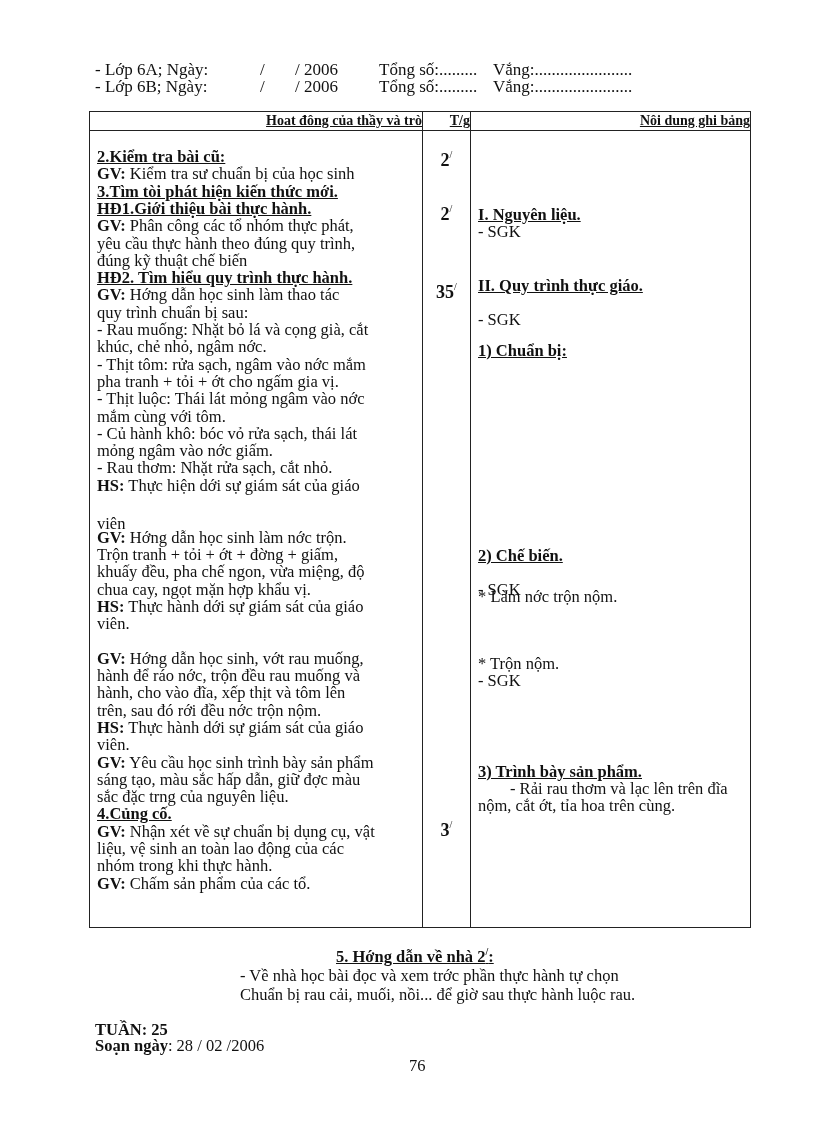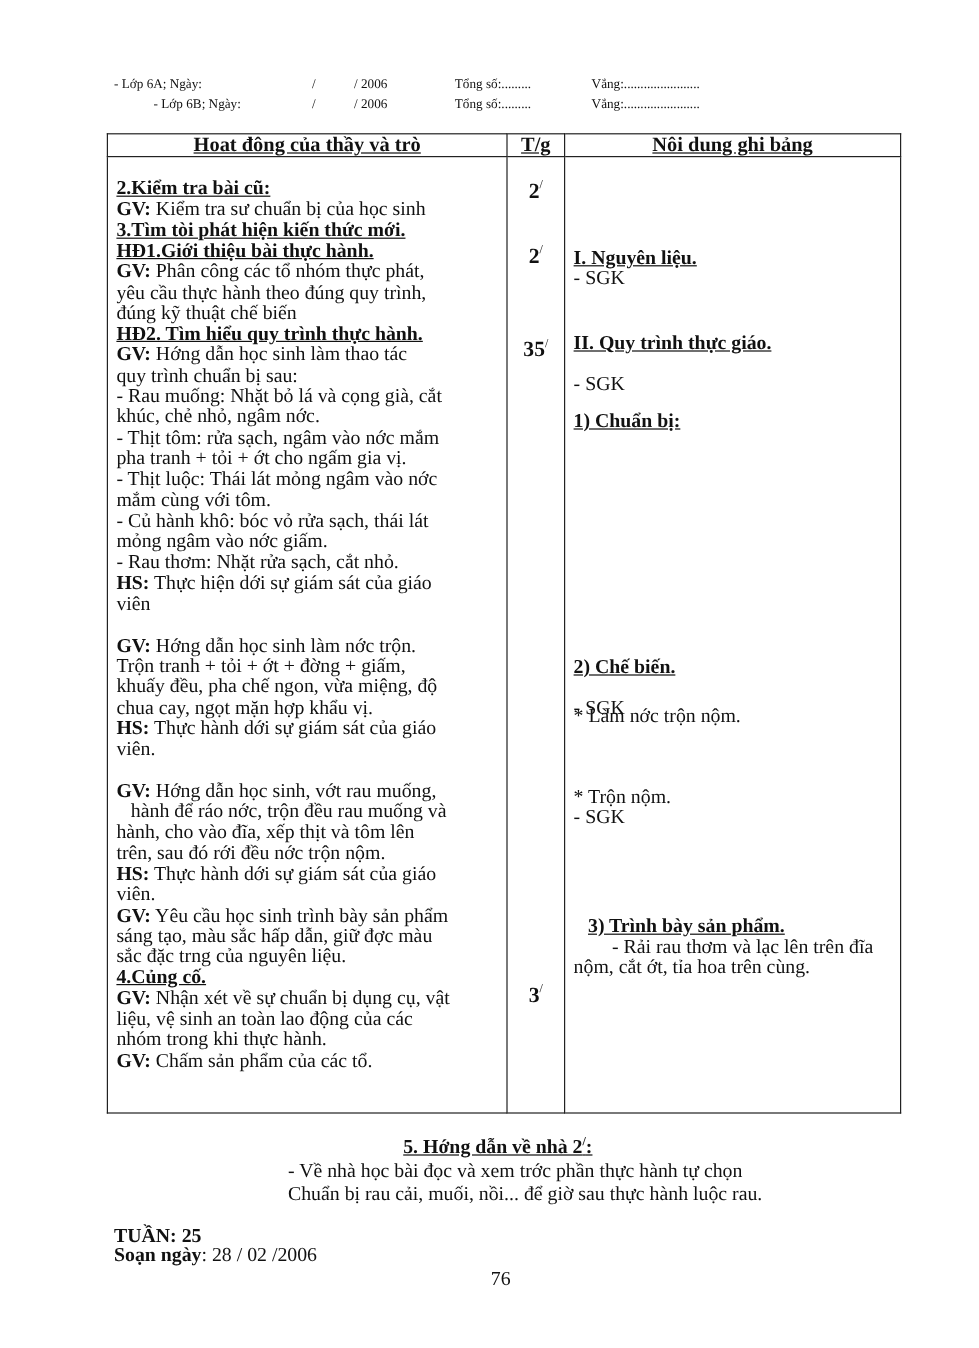--- a/index.html
+++ b/index.html
@@ -1,25 +1,25 @@
 <!DOCTYPE html>
 <html><head>
 <meta charset="utf-8">
 <style>
   html, body { margin:0; padding:0; background:#ffffff; }
   body { width:816px; height:1123px; position:relative; overflow:hidden;
          font-family:"Liberation Serif", "DejaVu Serif", serif; color:#111; }
   .abs { position:absolute; white-space:nowrap; }
-  .hdr-line { font-size:11px; line-height:16px; }
+  .hdr-line { font-size:17px; line-height:16px; }
   .hdr-line span { position:absolute; top:0; }
   table.plan { position:absolute; left:89px; top:111px; width:658px; height:816px;
                border-collapse:collapse; table-layout:fixed; }
   table.plan td, table.plan th { border:1.3px solid #222; padding:0; vertical-align:top; }
-  table.plan th { height:18px; font-size:17px; font-weight:bold; text-decoration:underline;
-                  text-align:center; line-height:18px; }
+  table.plan th { height:18px; font-size:14px; font-weight:bold; text-decoration:underline;
+                  text-align:right; line-height:18px; }
   .col1 { width:332px; }
   .col2 { width:47px; }
   .col3 { width:279px; }
   .cell { position:relative; height:796px; }
   .ln { position:absolute; left:7px; font-size:16.5px; line-height:17px; white-space:nowrap; }
   .b { font-weight:bold; }
   .u { text-decoration:underline; }
   .tg { position:absolute; left:0; width:47px; text-align:center; font-size:18px; font-weight:bold; }
   .tg sup { font-size:10px; font-weight:normal; vertical-align:8px; }
   .foot { font-size:16.5px; line-height:19px; }
@@ -28,21 +28,21 @@
 <body>
 
 <div class="abs hdr-line" style="left:95px; top:62px; width:560px; height:18px;">
   <span style="left:0;">- Lớp 6A; Ngày:</span>
   <span style="left:165px;">/</span>
   <span style="left:200px;">/ 2006</span>
   <span style="left:284px;">Tổng số:.........</span>
   <span style="left:398px;">Vắng:.......................</span>
 </div>
 <div class="abs hdr-line" style="left:95px; top:79px; width:560px; height:18px;">
-  <span style="left:0;margin-left:33px;">- Lớp 6B; Ngày:</span>
+  <span style="left:0;">- Lớp 6B; Ngày:</span>
   <span style="left:165px;">/</span>
   <span style="left:200px;">/ 2006</span>
   <span style="left:284px;">Tổng số:.........</span>
   <span style="left:398px;">Vắng:.......................</span>
 </div>
 
 <table class="plan">
   <tbody>
       <tr>
     <th class="col1">Hoat đông của thầy và trò</th>
@@ -65,31 +65,31 @@
             <div class="ln" style="top: 190px;"><span>- Rau muống: Nhặt bỏ lá và cọng già, cắt</span></div>
             <div class="ln" style="top: 207.3px;"><span>khúc, chẻ nhỏ, ngâm nớc.</span></div>
             <div class="ln" style="top: 224.6px;"><span>- Thịt tôm: rửa sạch, ngâm vào nớc   mắm</span></div>
             <div class="ln" style="top: 241.9px;"><span>pha tranh + tỏi + ớt cho ngấm gia vị.</span></div>
             <div class="ln" style="top: 259.2px;"><span>- Thịt luộc: Thái lát mỏng ngâm vào nớc</span></div>
             <div class="ln" style="top: 276.5px;"><span>mắm cùng với tôm.</span></div>
             <div class="ln" style="top: 293.8px;"><span>- Củ hành khô: bóc vỏ rửa sạch, thái lát</span></div>
             <div class="ln" style="top: 311.1px;"><span>mỏng ngâm vào nớc   giấm.</span></div>
             <div class="ln" style="top: 328.4px;"><span>- Rau thơm: Nhặt rửa sạch, cắt nhỏ.</span></div>
             <div class="ln" style="top: 345.7px;"><span class="b">HS:</span><span> Thực hiện dới   sự giám sát của giáo</span></div>
-            <div class="ln" style="top: 363px;"><span>viên</span></div>
+            <div class="ln" style="top: 384px;"><span>viên</span></div>
             <div class="ln" style="top: 380.3px;"></div>
             <div class="ln" style="top: 397.6px;"><span class="b">GV:</span><span> Hớng   dẫn học sinh làm nớc   trộn.</span></div>
             <div class="ln" style="top: 414.9px;"><span>Trộn tranh + tỏi + ớt + đờng   + giấm,</span></div>
             <div class="ln" style="top: 432.2px;"><span>khuấy đều, pha chế ngon, vừa miệng, độ</span></div>
             <div class="ln" style="top: 449.5px;"><span>chua cay, ngọt mặn hợp khẩu vị.</span></div>
             <div class="ln" style="top: 466.8px;"><span class="b">HS:</span><span> Thực hành dới   sự giám sát của giáo</span></div>
             <div class="ln" style="top: 484.1px;"><span>viên.</span></div>
             <div class="ln" style="top: 501.4px;"></div>
             <div class="ln" style="top: 518.7px;"><span class="b">GV:</span><span> Hớng   dẫn học sinh, vớt rau muống,</span></div>
-            <div class="ln" style="top: 536px; margin-left: 12px;"><span>hành để ráo nớc,   trộn đều rau muống và</span></div>
+            <div class="ln" style="top: 536px;"><span>hành để ráo nớc,   trộn đều rau muống và</span></div>
             <div class="ln" style="top: 553.3px;"><span>hành, cho vào đĩa, xếp thịt và tôm lên</span></div>
             <div class="ln" style="top: 570.6px;"><span>trên, sau đó rới   đều nớc   trộn nộm.</span></div>
             <div class="ln" style="top: 587.9px;"><span class="b">HS:</span><span> Thực hành dới   sự giám sát của giáo</span></div>
             <div class="ln" style="top: 605.2px;"><span>viên.</span></div>
             <div class="ln" style="top: 622.5px;"><span class="b">GV:</span><span> Yêu cầu học sinh trình bày sản phẩm</span></div>
             <div class="ln" style="top: 639.8px;"><span>sáng tạo, màu sắc hấp dẫn, giữ đợc   màu</span></div>
             <div class="ln" style="top: 657.1px;"><span>sắc đặc trng   của nguyên liệu.</span></div>
             <div class="ln" style="top: 674.4px;"><span class="b u">4.Củng cố.</span></div>
             <div class="ln" style="top: 691.7px;"><span class="b">GV:</span><span> Nhận xét về sự chuẩn bị dụng cụ, vật</span></div>
             <div class="ln" style="top: 709px;"><span>liệu, vệ sinh an toàn lao động của các</span></div>
@@ -110,21 +110,21 @@
             <div class="ln b u" style="top: 75px;">I. Nguyên liệu.</div>
             <div class="ln" style="top: 92px;">- SGK</div>
             <div class="ln b u" style="top: 146px;">II. Quy trình thực giáo.</div>
             <div class="ln b u" style="top: 163px; margin-top: 48px;">1) Chuẩn bị:</div>
             <div class="ln" style="top: 180px;">- SGK</div>
             <div class="ln b u" style="top: 416px;">2) Chế biến.</div>
             <div class="ln" style="top: 433px; margin-top: 24px;">* Làm nớc   trộn nộm.</div>
             <div class="ln" style="top: 450px;">- SGK</div>
             <div class="ln" style="top: 524px;">* Trộn nộm.</div>
             <div class="ln" style="top: 541px;">- SGK</div>
-            <div class="ln b u" style="top: 632px; margin-left: 12px;">3) Trình bày sản phẩm.</div>
+            <div class="ln b u" style="top: 632px;">3) Trình bày sản phẩm.</div>
             <div class="ln" style="top: 649px; margin-left: 32px;">- Rải rau thơm và lạc lên trên đĩa</div>
             <div class="ln" style="top: 666px;">nộm, cắt ớt, tỉa hoa trên cùng.</div>
           </div>
         </td>
   </tr>
 </tbody>
   </table>
 
 <div class="abs foot b u" style="left:336px; top:942px;text-align:center;">
   <span>5. Hớng   dẫn về nhà 2</span><sup style="font-size:10px;">/</sup><span>:</span>

